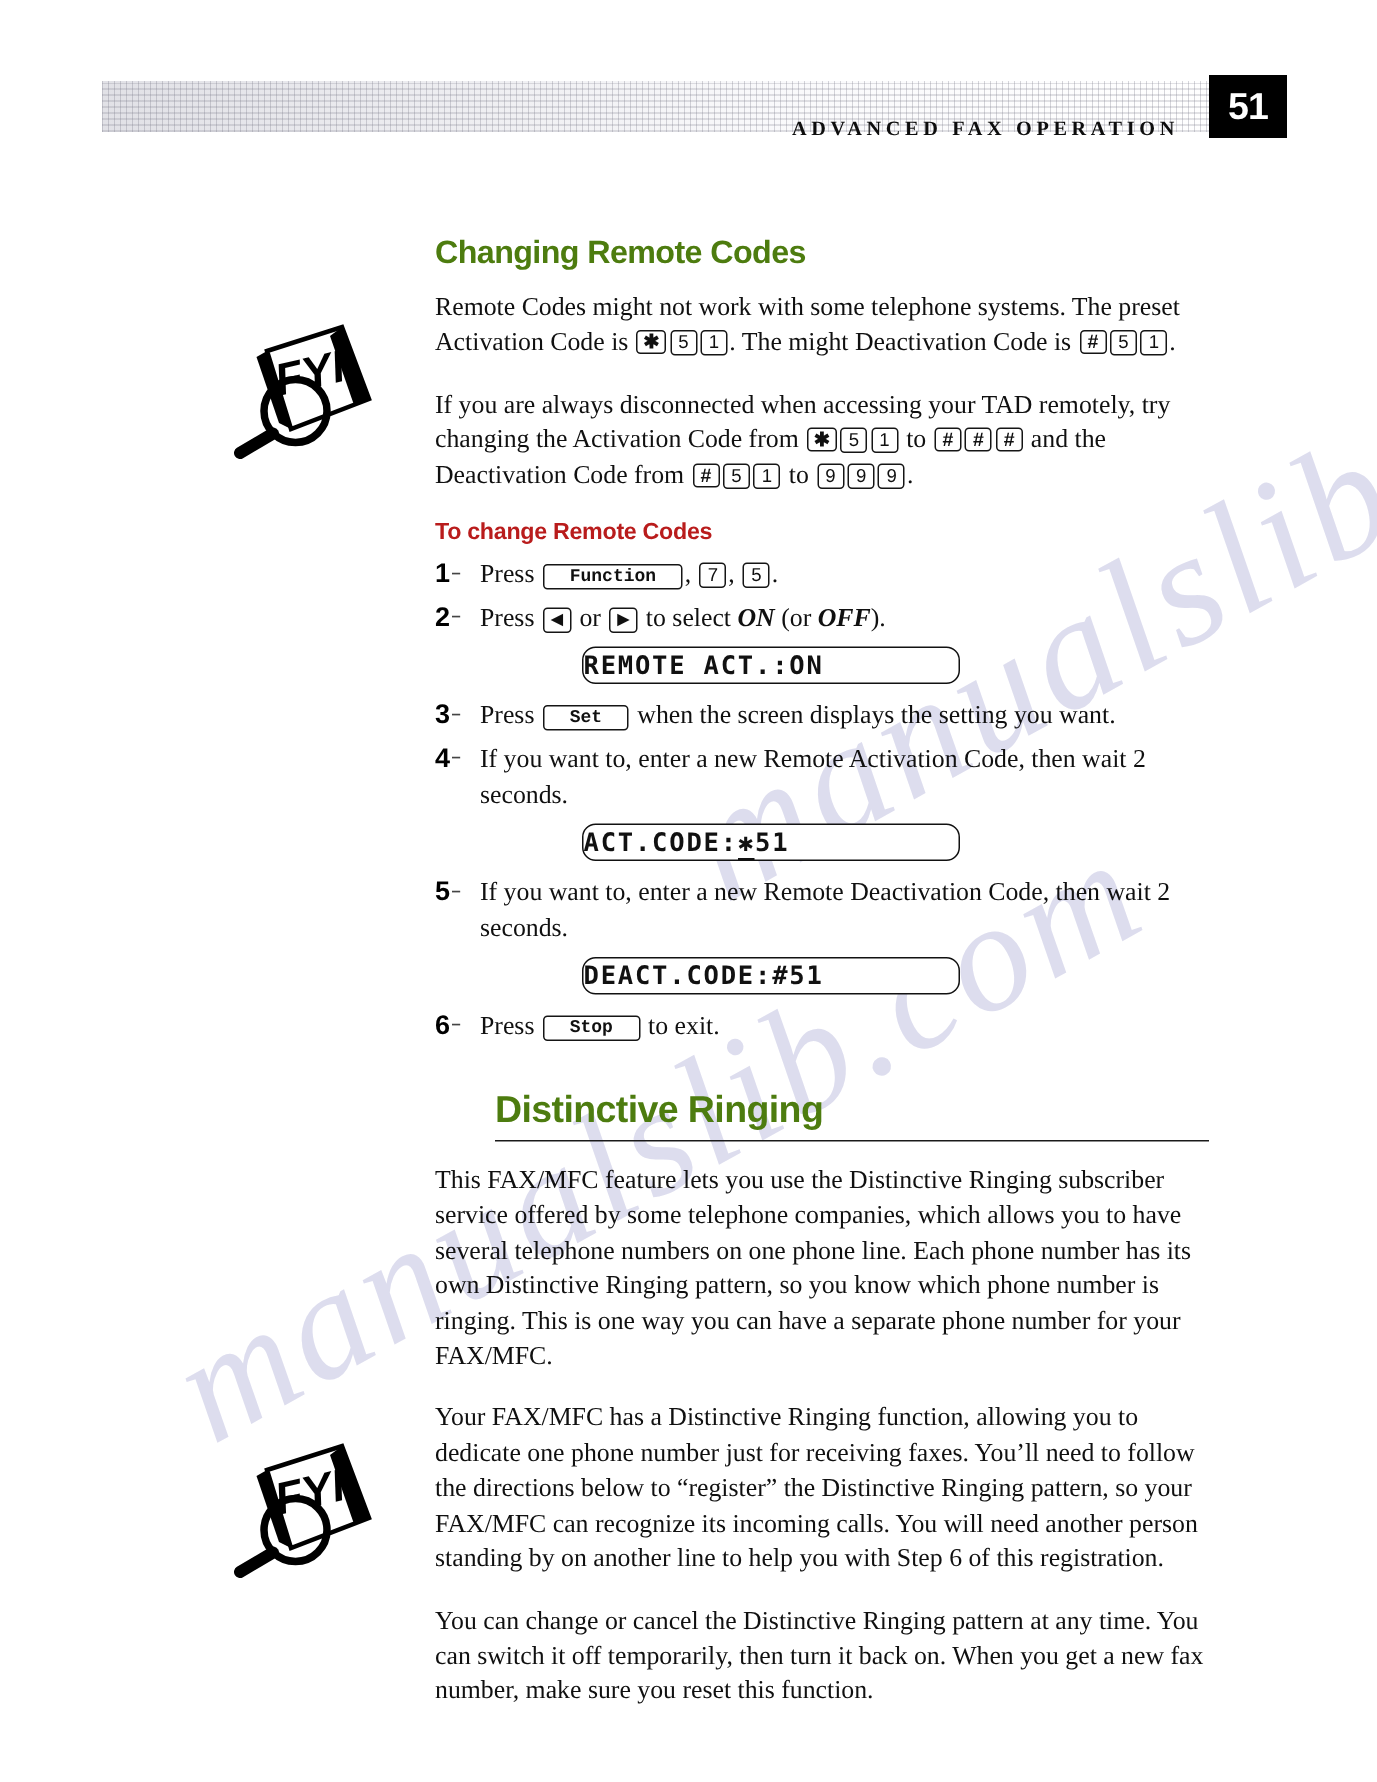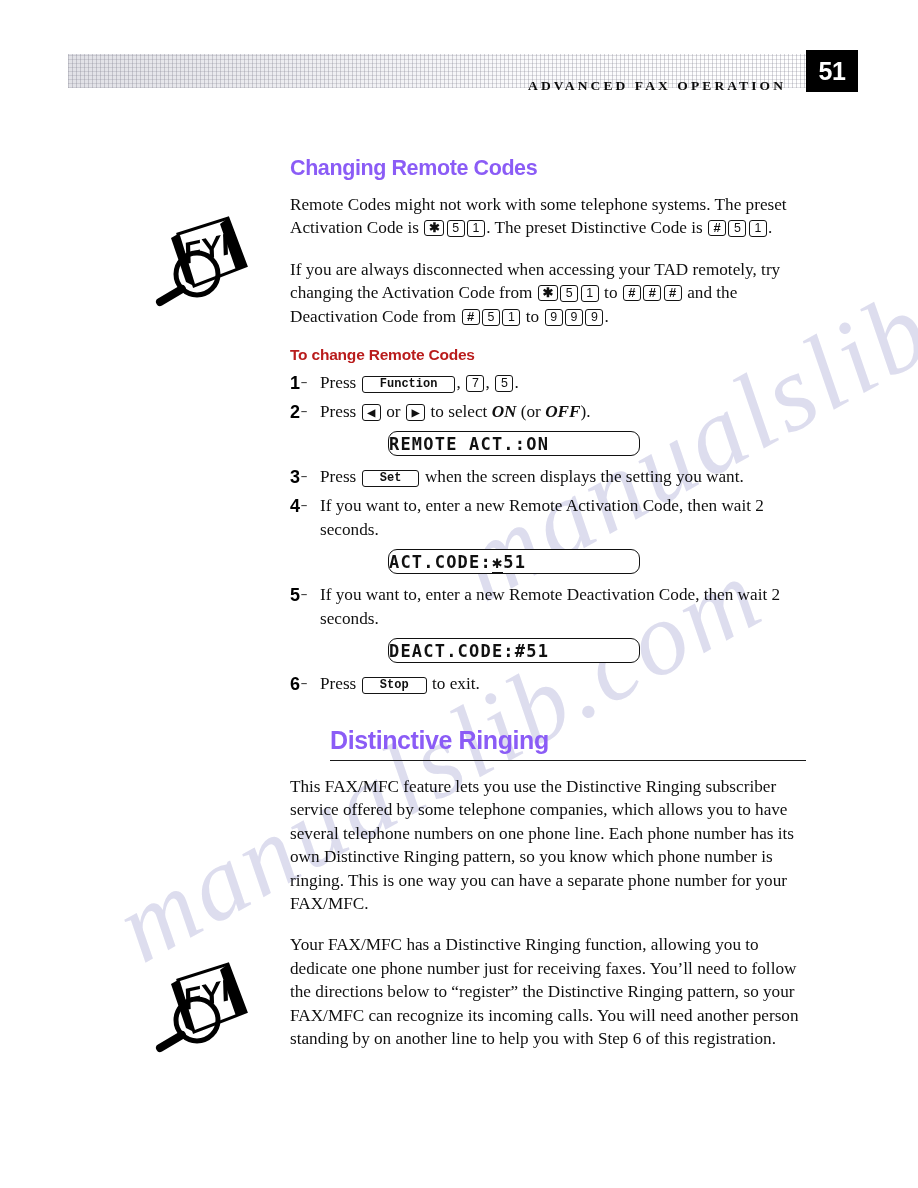--- a/index.html
+++ b/index.html
@@ -74,21 +74,21 @@
     top: 156px;
     width: 516px;
   }
 
   h2.sec-head {
     margin: 0 0 12px 0;
     font-family: "Liberation Sans", sans-serif;
     font-weight: 700;
     font-size: 21.5px;
     letter-spacing: -0.4px;
-    color: #8b5cf6;
+    color: #4d7c0f;
   }
   h2.sec-head.big {
     font-size: 25px;
     padding-bottom: 5px;
     border-bottom: 1.6px solid #1a1a1a;
     margin-bottom: 14px;
   }
   h3.sub-head {
     margin: 0 0 7px 0;
     font-family: "Liberation Sans", sans-serif;
@@ -250,21 +250,21 @@
     <circle cx="47" cy="62" r="21" fill="none" stroke="#000000" stroke-width="5"></circle>
     <line x1="32" y1="77" x2="10" y2="90" stroke="#000000" stroke-width="8" stroke-linecap="round"></line>
   </g>
 </svg>
 
 <div id="content">
 
   <h2 class="sec-head">Changing Remote Codes</h2>
 
   <p class="para">
-    <span>Remote Codes might not work with some telephone systems. The preset Activation Code is </span><span class="key sym">✱</span><span class="key">5</span><span class="key">1</span><span>. The preset Distinctive Code is </span><span class="key sym">#</span><span class="key">5</span><span class="key">1</span><span>.</span>
+    <span>Remote Codes might not work with some telephone systems. The preset Activation Code is </span><span class="key sym">✱</span><span class="key">5</span><span class="key">1</span><span>. The might Deactivation Code is </span><span class="key sym">#</span><span class="key">5</span><span class="key">1</span><span>.</span>
   </p>
 
   <p class="para">
     <span>If you are always disconnected when accessing your TAD remotely, try changing the Activation Code from </span><span class="key sym">✱</span><span class="key">5</span><span class="key">1</span><span> to </span><span class="key sym">#</span><span class="key sym">#</span><span class="key sym">#</span><span> and the Deactivation Code from </span><span class="key sym">#</span><span class="key">5</span><span class="key">1</span><span> to </span><span class="key">9</span><span class="key">9</span><span class="key">9</span><span>.</span>
   </p>
 
   <h3 class="sub-head">To change Remote Codes</h3>
 
   <ol class="steps">
 
@@ -317,14 +317,15 @@
     </li>
 
   </ol>
 
   <h2 class="sec-head big" style="margin-top:30px;margin-left:40px;">Distinctive Ringing</h2>
 
   <p class="para">This FAX/MFC feature lets you use the Distinctive Ringing subscriber service offered by some telephone companies, which allows you to have several telephone numbers on one phone line. Each phone number has its own Distinctive Ringing pattern, so you know which phone number is ringing. This is one way you can have a separate phone number for your  FAX/MFC.</p>
 
   <p class="para">Your FAX/MFC has a Distinctive Ringing function, allowing you to dedicate one phone number just for receiving faxes. You’ll need to follow the directions below to “register” the Distinctive Ringing pattern, so your FAX/MFC can recognize its incoming calls. You will need another person standing by on another line to help you with Step 6 of this registration.</p>
 
+  <p class="para">You can change or cancel the Distinctive Ringing pattern at any time. You can switch it off temporarily, then turn it back on. When you get a new fax number, make sure you reset this function.</p>
 
 </div>
 
 </body></html>

